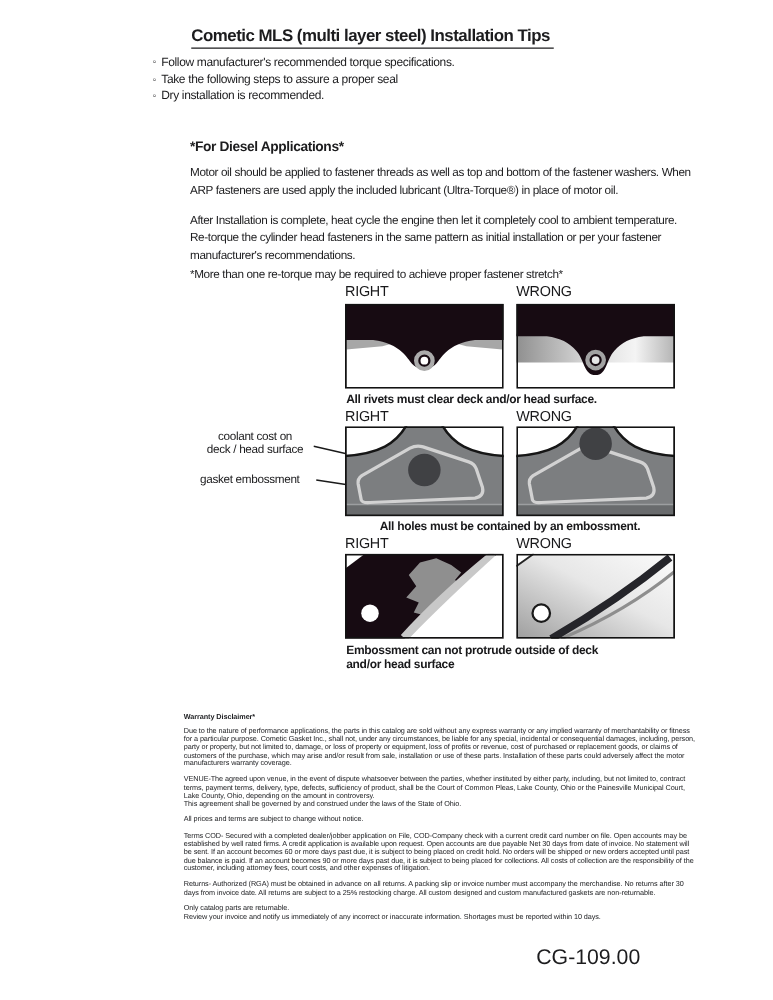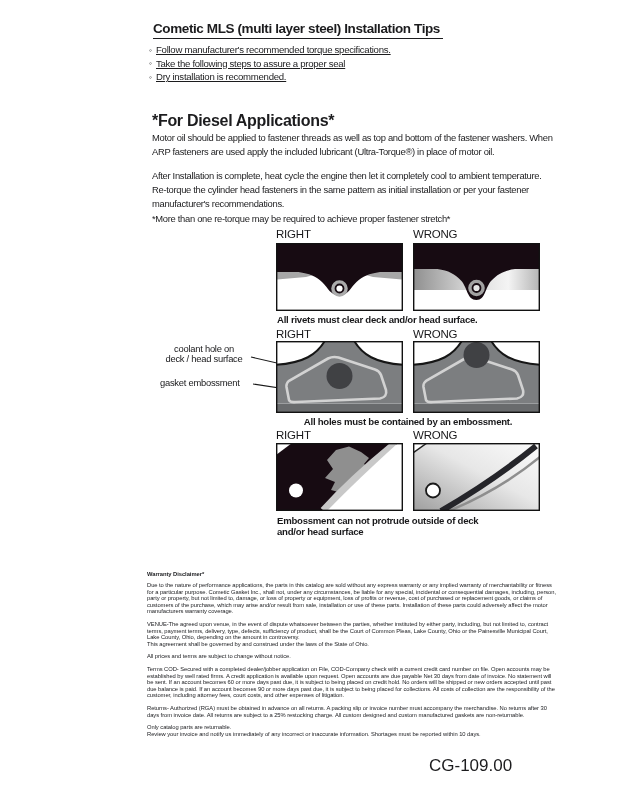--- a/index.html
+++ b/index.html
@@ -6,25 +6,25 @@
   .page {
     position:relative; width:536px; height:800px; margin:0 auto;
     background:#ffffff; overflow:hidden;
     font-family:"Liberation Sans", sans-serif; color:#1c1c1e;
   }
   .title {
     position:absolute; left:112px; top:21px;
     font-size:13.5px; font-weight:bold; letter-spacing:-0.4px;
     border-bottom:1.7px solid #1c1c1e; padding:0 3px 2px 0; white-space:nowrap;
   }
-  .bullets { position:absolute; left:108px; top:43px; font-size:9.6px; letter-spacing:-0.28px; line-height:13.2px; white-space:nowrap;text-decoration:underline; }
+  .bullets { position:absolute; left:81px; top:43px; font-size:9.6px; letter-spacing:-0.28px; line-height:13.2px; white-space:nowrap; }
   .b .m1 { display:inline-block; width:7px; font-size:8.5px; vertical-align:0.5px; }
   .sub { padding-left:23px; }
   .sub .m2 { display:inline-block; width:8px; font-size:9px; }
-  .diesel-h { position:absolute; left:111px; top:112px; font-size:16px; font-weight:bold; letter-spacing:-0.3px; }
+  .diesel-h { position:absolute; left:111px; top:112px; font-size:11px; font-weight:bold; letter-spacing:-0.3px; }
   .bodytext { position:absolute; left:111px; width:406px; font-size:9.4px; letter-spacing:-0.3px; line-height:14px; }
   .p1 { top:131px; }
   .p2 { top:169px; }
   .note { top:212px; }
 
   .fig-h { position:absolute; width:127px; font-size:11.5px; letter-spacing:-0.2px; color:#19191b; }
   .hx1 { top:228px; } .hx2 { top:328px; } .hx3 { top:429px; }
   .cl { left:235px; } .cr { left:372px; }
 
   .box { position:absolute; line-height:0; }
@@ -95,21 +95,21 @@
       <circle cx="63.5" cy="45" r="3.1" fill="#e6e6e6"></circle>
       <rect x="0.7" y="0.7" width="125.6" height="66.6" fill="none" stroke="#121212" stroke-width="1.4"></rect>
     </svg>
   </div>
   <div class="caption cap1">All rivets must clear deck and/or head surface.</div>
 
   <div class="fig-h hx2 cl">RIGHT</div>
   <div class="fig-h hx2 cr">WRONG</div>
 
   <div class="callout callout1">
-    <div>coolant hole on</div>
+    <div>coolant cost on</div>
     <div>deck / head surface</div>
   </div>
   <div class="callout callout2">gasket embossment</div>
   <svg class="leader-svg" width="105" height="50" viewBox="0 0 105 50">
     <line x1="7" y1="9" x2="94" y2="29" stroke="#1a1a1a" stroke-width="1.1"></line>
     <line x1="9" y1="36" x2="55" y2="43" stroke="#1a1a1a" stroke-width="1.1"></line>
   </svg>
 
   <div class="box r2 cl">
     <svg width="127" height="72" viewBox="0 0 127 72">

